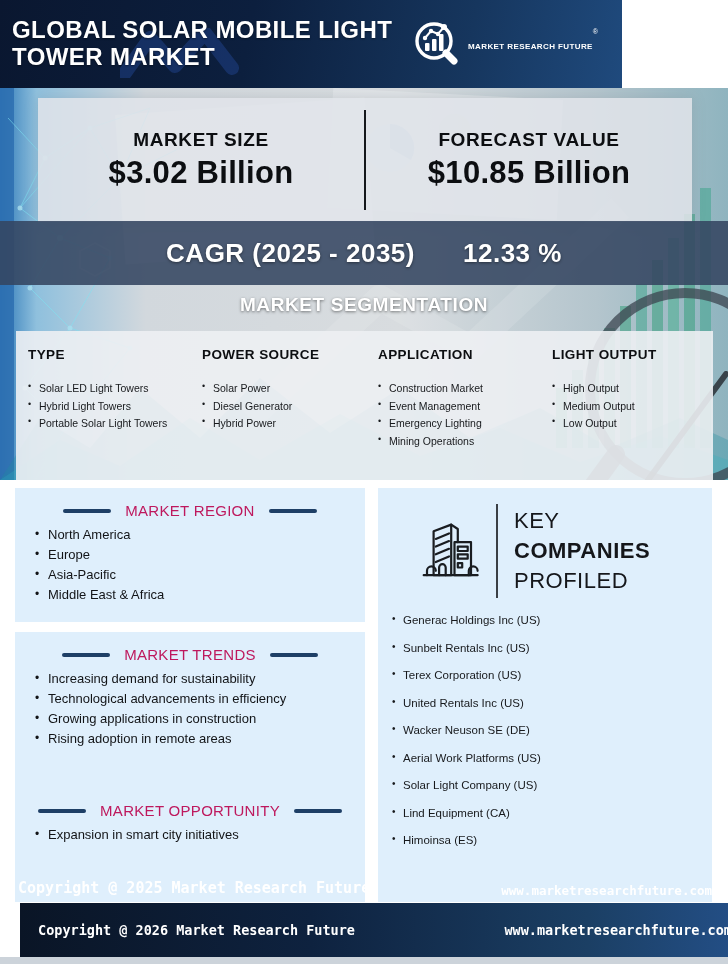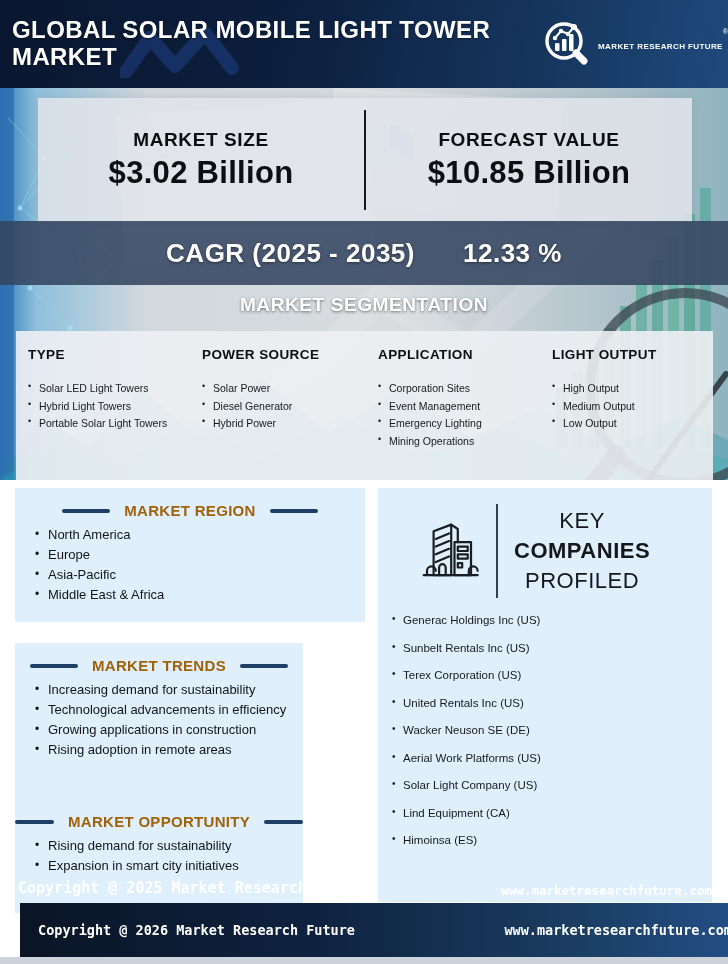--- a/index.html
+++ b/index.html
@@ -5,24 +5,24 @@
   * { margin:0; padding:0; box-sizing:border-box; }
   html,body { width:728px; height:964px; }
   body {
     font-family:"Liberation Sans", sans-serif;
     position:relative; overflow:hidden; background:#ffffff;
   }
   .abs { position:absolute; }
 
   
   .header {
-    left:0; top:0; width:728px; height:88px;
+    left:0; top:0; width:622px; height:88px;
     background:linear-gradient(100deg,#0a1730 0%,#0c1f3e 40%,#16365e 75%,#1f4a7d 100%);
     display:flex; align-items:center; justify-content:space-between;
-    padding:0 0 0 12px; z-index:5;
+    padding:0 24px 0 12px; z-index:5;
   }
   .header-title {
     color:#ffffff; font-size:24px; font-weight:bold; line-height:1.12;
     letter-spacing:.4px; max-width:520px; position:relative; z-index:2;
     text-shadow:0 1px 2px rgba(0,0,0,.4);
   }
   .header-watermark { position:absolute; left:120px; top:28px; z-index:1; opacity:.8; }
   .logo-block { display:flex; align-items:center; gap:8px; position:relative; z-index:2; }
   .logo-text { color:#fff; font-size:8px; font-weight:bold; letter-spacing:.4px; white-space:nowrap; }
   .logo-reg { color:#fff; font-size:7px; vertical-align:top; position:relative; top:-7px; }
@@ -61,34 +61,34 @@
   }
   .seg-col-heading { font-size:13.5px; font-weight:bold; color:#0c0e11; letter-spacing:.4px; margin-bottom:20px; }
   ul.seg-list { list-style:none; }
   ul.seg-list li { font-size:10.5px; color:#17191c; margin-bottom:5.5px; padding-left:11px; position:relative; }
   ul.seg-list li::before { content:"•"; position:absolute; left:0; top:-1px; font-size:9px; color:#17191c; }
 
   
   .lower { left:0; top:480px; width:728px; height:423px; background:#ffffff; }
   .panel-blue { position:absolute; background:#dfeffc; }
   .panel-region { left:15px; top:8px; width:350px; height:134px; }
-  .panel-trends-opp { left:15px; top:163px; width:288px; height:270px; }
+  .panel-trends-opp { left:15px; top:152px; width:350px; height:270px; }
   .panel-companies { left:378px; top:8px; width:334px; height:414px; }
 
   .sec-heading-row { display:flex; align-items:center; justify-content:center; gap:14px; padding-top:14px; margin-bottom:8px; }
   .dash { width:48px; height:4px; background:#1e3f66; border-radius:2px; }
-  .sec-heading { font-size:15px; font-weight:bold; color:#a16207; letter-spacing:.3px; white-space:nowrap; }
+  .sec-heading { font-size:15px; font-weight:normal; color:#be185d; letter-spacing:.3px; white-space:nowrap; }
 
   ul.plain-list { list-style:none; padding-left:20px; }
   ul.plain-list li { font-size:13px; color:#121417; margin-bottom:5px; padding-left:13px; position:relative; }
   ul.plain-list li::before { content:"•"; position:absolute; left:0; top:0; font-size:12px; color:#121417; }
 
   .opp-heading-row { margin-top:42px; }
 
-  .companies-header { display:flex; align-items:center; padding:16px 0 4px 40px; gap:16px;text-align:center; }
+  .companies-header { display:flex; align-items:center; padding:16px 0 4px 40px; gap:16px; }
   .companies-vline { width:2px; height:94px; background:#3a3f45; }
   .companies-title { font-size:22px; line-height:30px; color:#15171b; letter-spacing:.5px; }
   .companies-title .bold { font-weight:bold; }
   ul.companies-list { list-style:none; padding:12px 0 0 14px; }
   ul.companies-list li { font-size:11.5px; color:#17191c; margin-bottom:15.5px; padding-left:11px; position:relative; }
   ul.companies-list li::before { content:"•"; position:absolute; left:0; top:-1px; font-size:10px; color:#17191c; }
 
   
   .overlay-copy {
     left:18px; top:879px; color:#ffffff; font-size:15px; font-weight:bold;
@@ -234,21 +234,21 @@
       <div class="seg-col-heading">POWER SOURCE</div>
       <ul class="seg-list">
           <li>Solar Power</li>
           <li>Diesel Generator</li>
           <li>Hybrid Power</li>
         </ul>
     </div>
     <div>
       <div class="seg-col-heading">APPLICATION</div>
       <ul class="seg-list">
-          <li>Corporation Sites</li>
+          <li>Construction Market</li>
           <li>Event Management</li>
           <li>Emergency Lighting</li>
           <li>Mining Operations</li>
         </ul>
     </div>
     <div>
       <div class="seg-col-heading">LIGHT OUTPUT</div>
       <ul class="seg-list">
           <li>High Output</li>
           <li>Medium Output</li>
@@ -285,21 +285,20 @@
         <li>Technological advancements in efficiency</li>
         <li>Growing applications in construction</li>
         <li>Rising adoption in remote areas</li>
       </ul>
     <div class="sec-heading-row opp-heading-row">
       <span class="dash"></span>
       <span class="sec-heading">MARKET OPPORTUNITY</span>
       <span class="dash"></span>
     </div>
     <ul class="plain-list">
-        <li>Rising demand for sustainability</li>
         <li>Expansion in smart city initiatives</li>
       </ul>
   </div>
 
   <div class="panel-blue panel-companies">
     <div class="companies-header">
       <svg width="62" height="66" viewBox="0 0 56 60" fill="none" stroke="#1a1d21" stroke-width="2" stroke-linecap="round" stroke-linejoin="round">
         <polygon points="14,12 30,6 30,52 14,52"></polygon>
         <line x1="16" y1="19" x2="28" y2="14"></line>
         <line x1="16" y1="26" x2="28" y2="21"></line>

